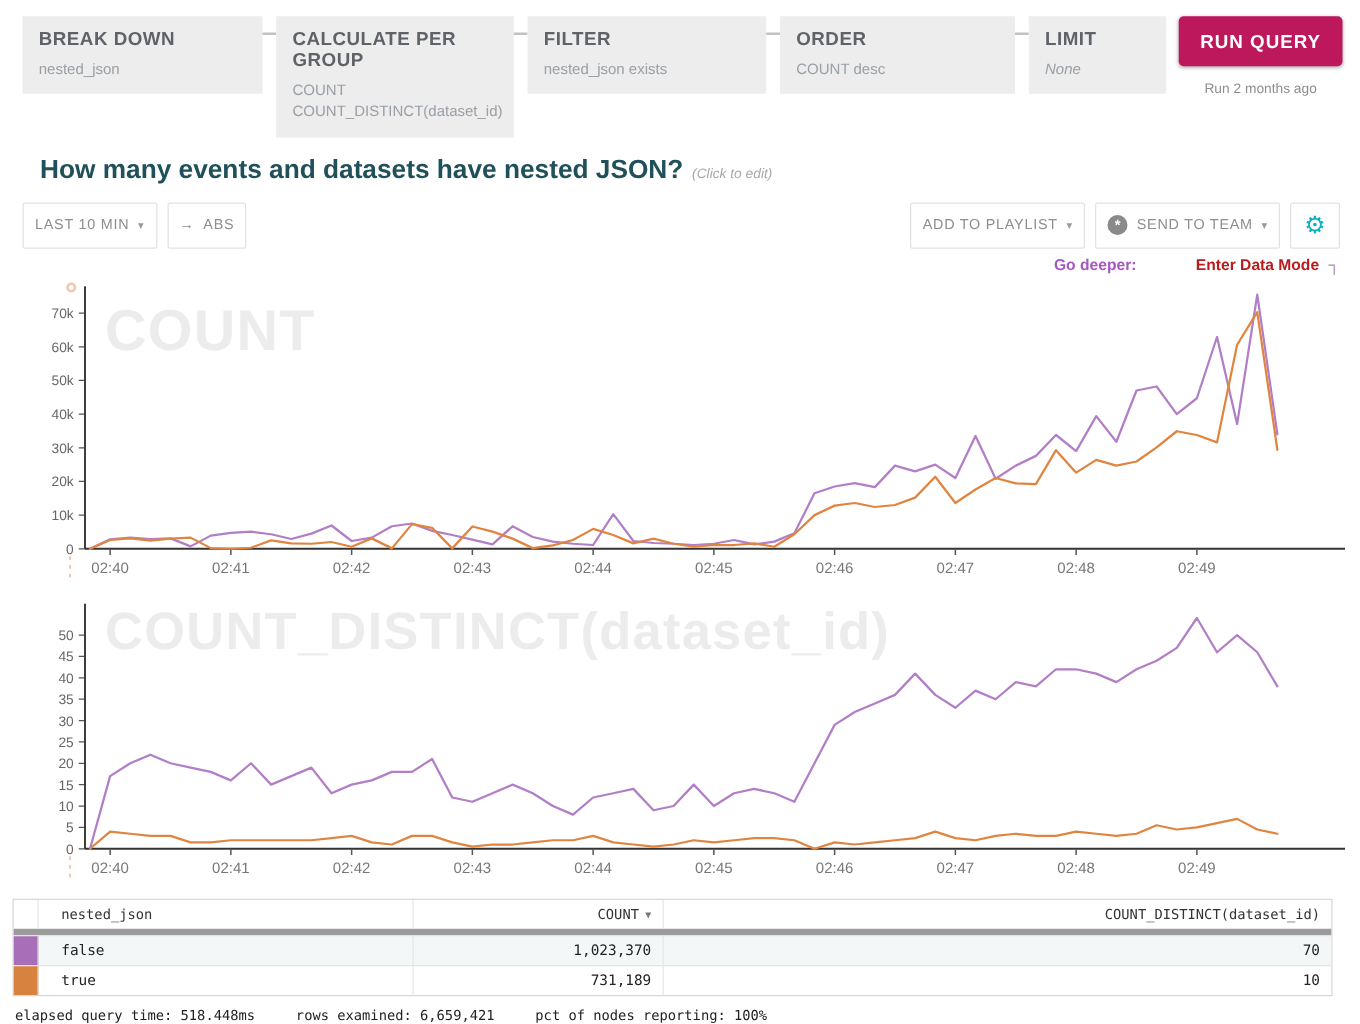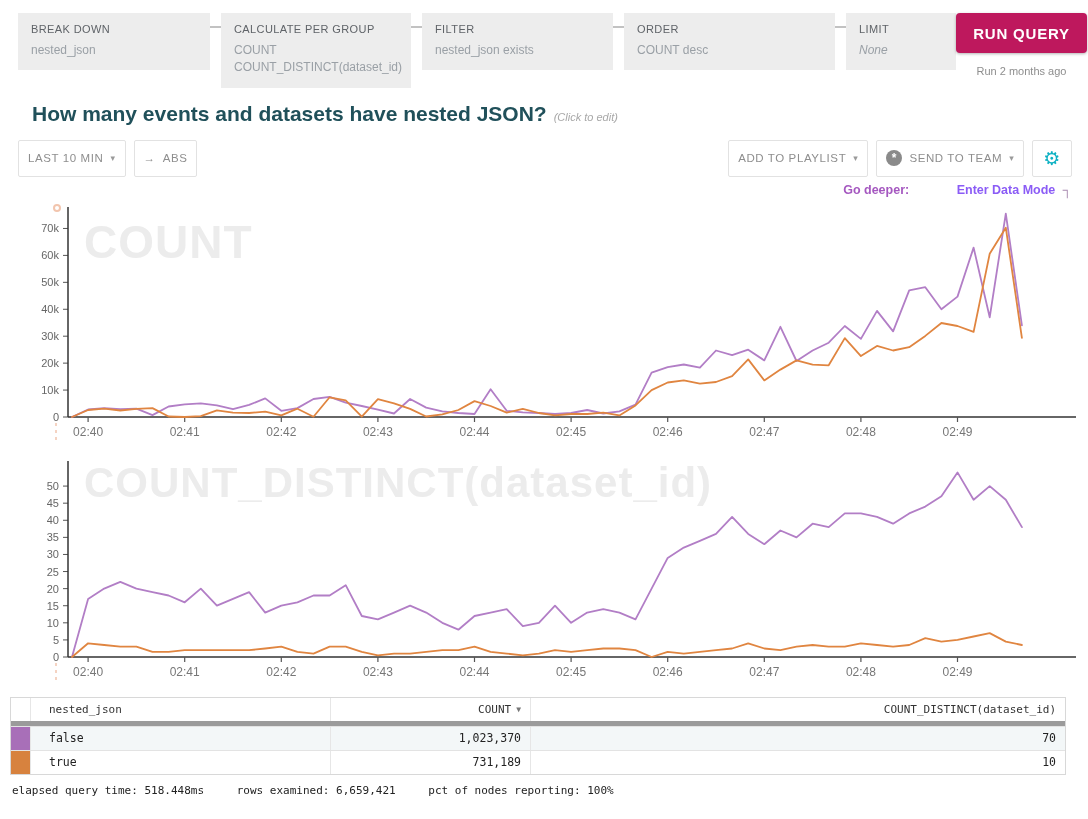--- a/index.html
+++ b/index.html
@@ -5,23 +5,23 @@
   * { margin:0; padding:0; box-sizing:border-box; }
   html,body { background:#fff; }
   body {
     width:1088px; height:819px; overflow:hidden; position:relative;
     font-family:"Liberation Sans","DejaVu Sans",sans-serif;
   }
   
   .qb-row { display:flex; align-items:flex-start; padding:13px 14px 0 18px; }
   .qb-box { background:#ededed; padding:10px 13px 11px 13px; flex-shrink:0; }
   .qb-box.w-bd { width:192px; } .qb-box.w-calc { width:190px; }
-  .qb-box.w-filter { width:191px; } .qb-box.w-order { width:211px; }
+  .qb-box.w-filter { width:191px; } .qb-box.w-order { width:188px; }
   .qb-box.w-limit { width:110px; }
-  .qb-label { font-size:11px; font-weight:normal; color:#5f6368; letter-spacing:.4px; }
+  .qb-label { font-size:15px; font-weight:bold; color:#5f6368; letter-spacing:.4px; }
   .qb-val { font-size:12px; color:#9aa0a6; margin-top:7px; line-height:1.45; }
   .qb-val.italic { font-style:italic; }
   .qb-conn { width:11px; height:2px; background:#c2c2c2; margin-top:13px; flex-shrink:0; }
   .run-col { margin-left:auto; display:flex; flex-direction:column; align-items:center; }
   .run-btn {
     width:131px; height:40px; background:#be185d; color:#fff; border:none; border-radius:4px;
     font-family:inherit; font-size:15px; font-weight:bold; letter-spacing:.8px; cursor:pointer;
     box-shadow:0 1px 3px rgba(0,0,0,.3);
   }
   .last-run { margin-top:12px; font-size:11px; color:#8e8e8e; }
@@ -40,21 +40,21 @@
   .right-ctls { margin-left:auto; display:flex; gap:8px; }
   .caret { font-size:9px; color:#9a9a9a; }
   .team-circle {
     width:16px; height:16px; border-radius:50%; background:#8a8a8a; color:#fff;
     display:inline-flex; align-items:center; justify-content:center;
     font-size:12px; font-weight:bold; line-height:1;
   }
   .gear-btn { padding:0 10px; font-size:19px; color:#0db1c3; }
   .go-deeper { text-align:right; margin:5px 16px 0 0; font-size:12.5px; font-weight:bold; }
   .gd-label { color:#a558c0; }
-  .gd-link { color:#8b5cf6; cursor:pointer; margin-left:4px;padding-left:40px; }
+  .gd-link { color:#b91c1c; cursor:pointer; margin-left:4px;padding-left:40px; }
   .gd-icon { color:#a98bb0; font-weight:normal; margin-left:4px; font-size:13px; }
   
   .chart-wrap { position:relative; }
   .chart-wrap svg { display:block; position:relative; z-index:1; }
   .watermark {
     position:absolute; left:84px; color:#ececec; font-weight:bold; letter-spacing:1px;
     z-index:0; white-space:nowrap;
   }
   .wm1 { top:16px; font-size:46px; }
   .wm2 { top:8px;  font-size:42px; }

